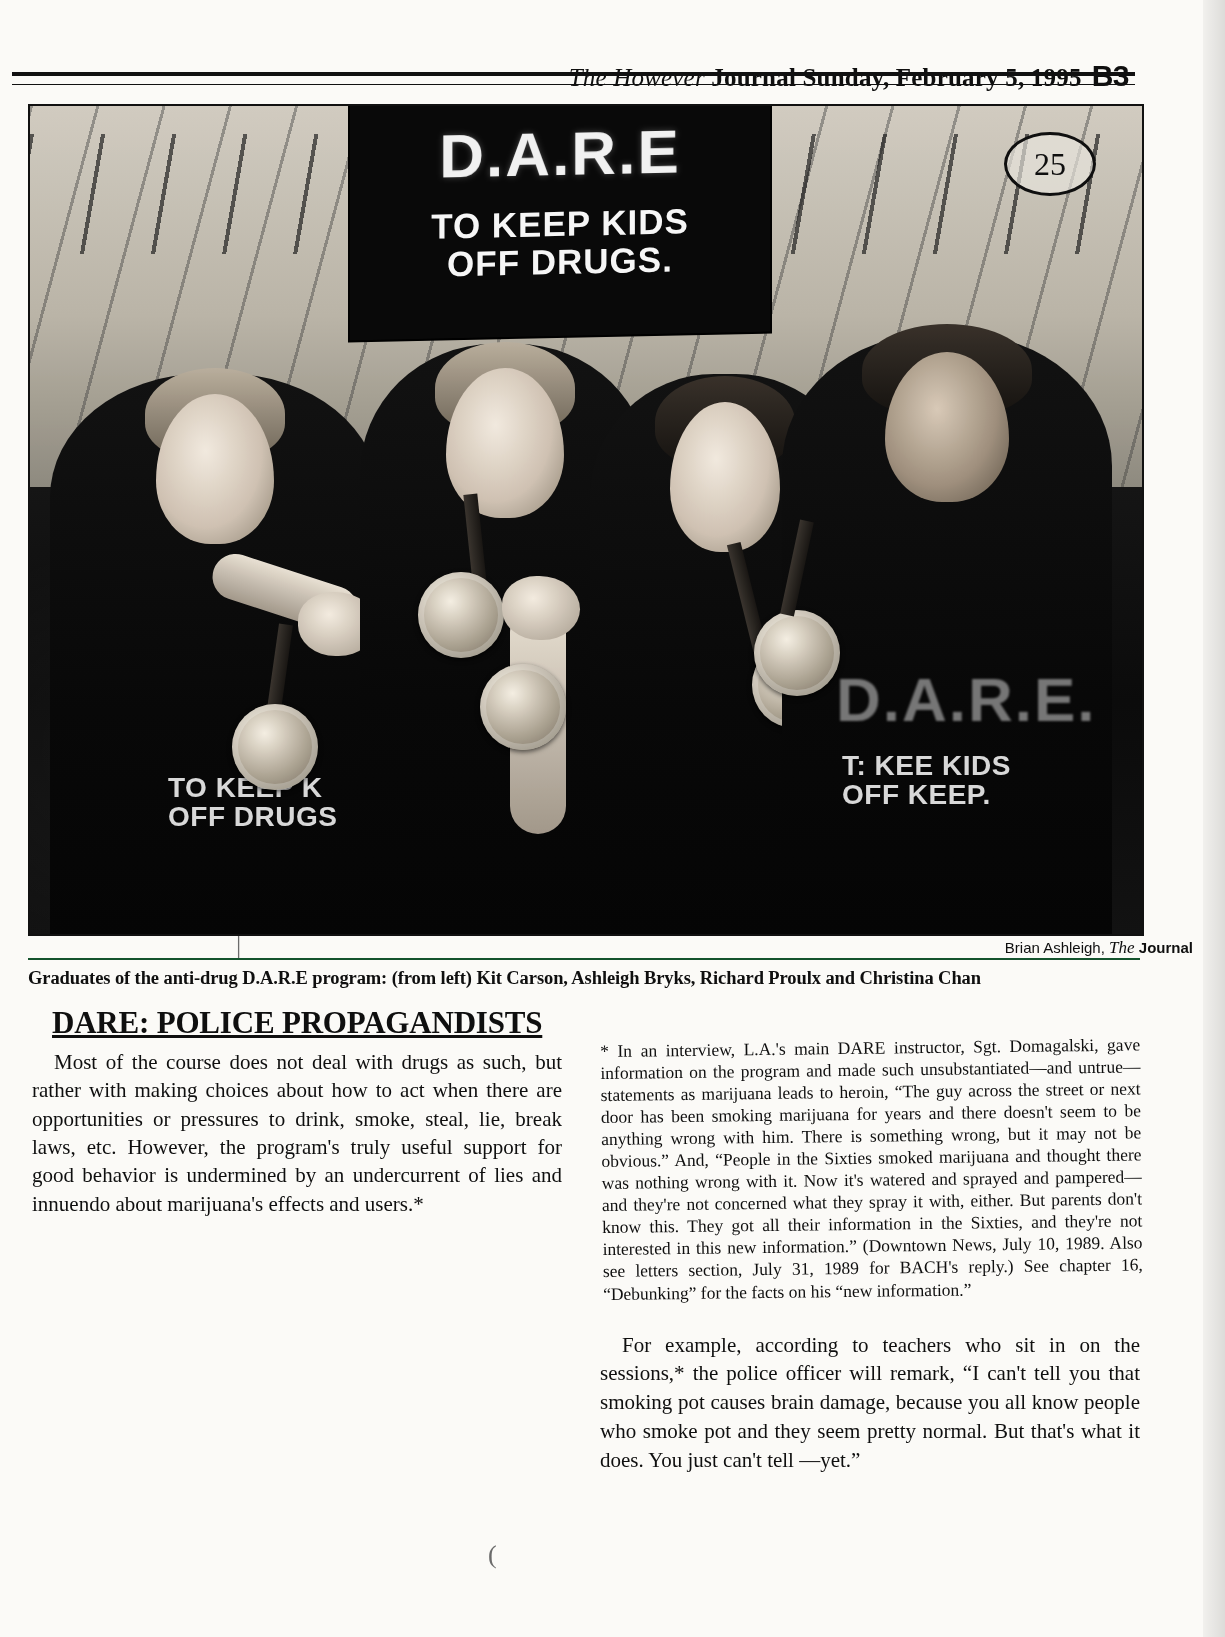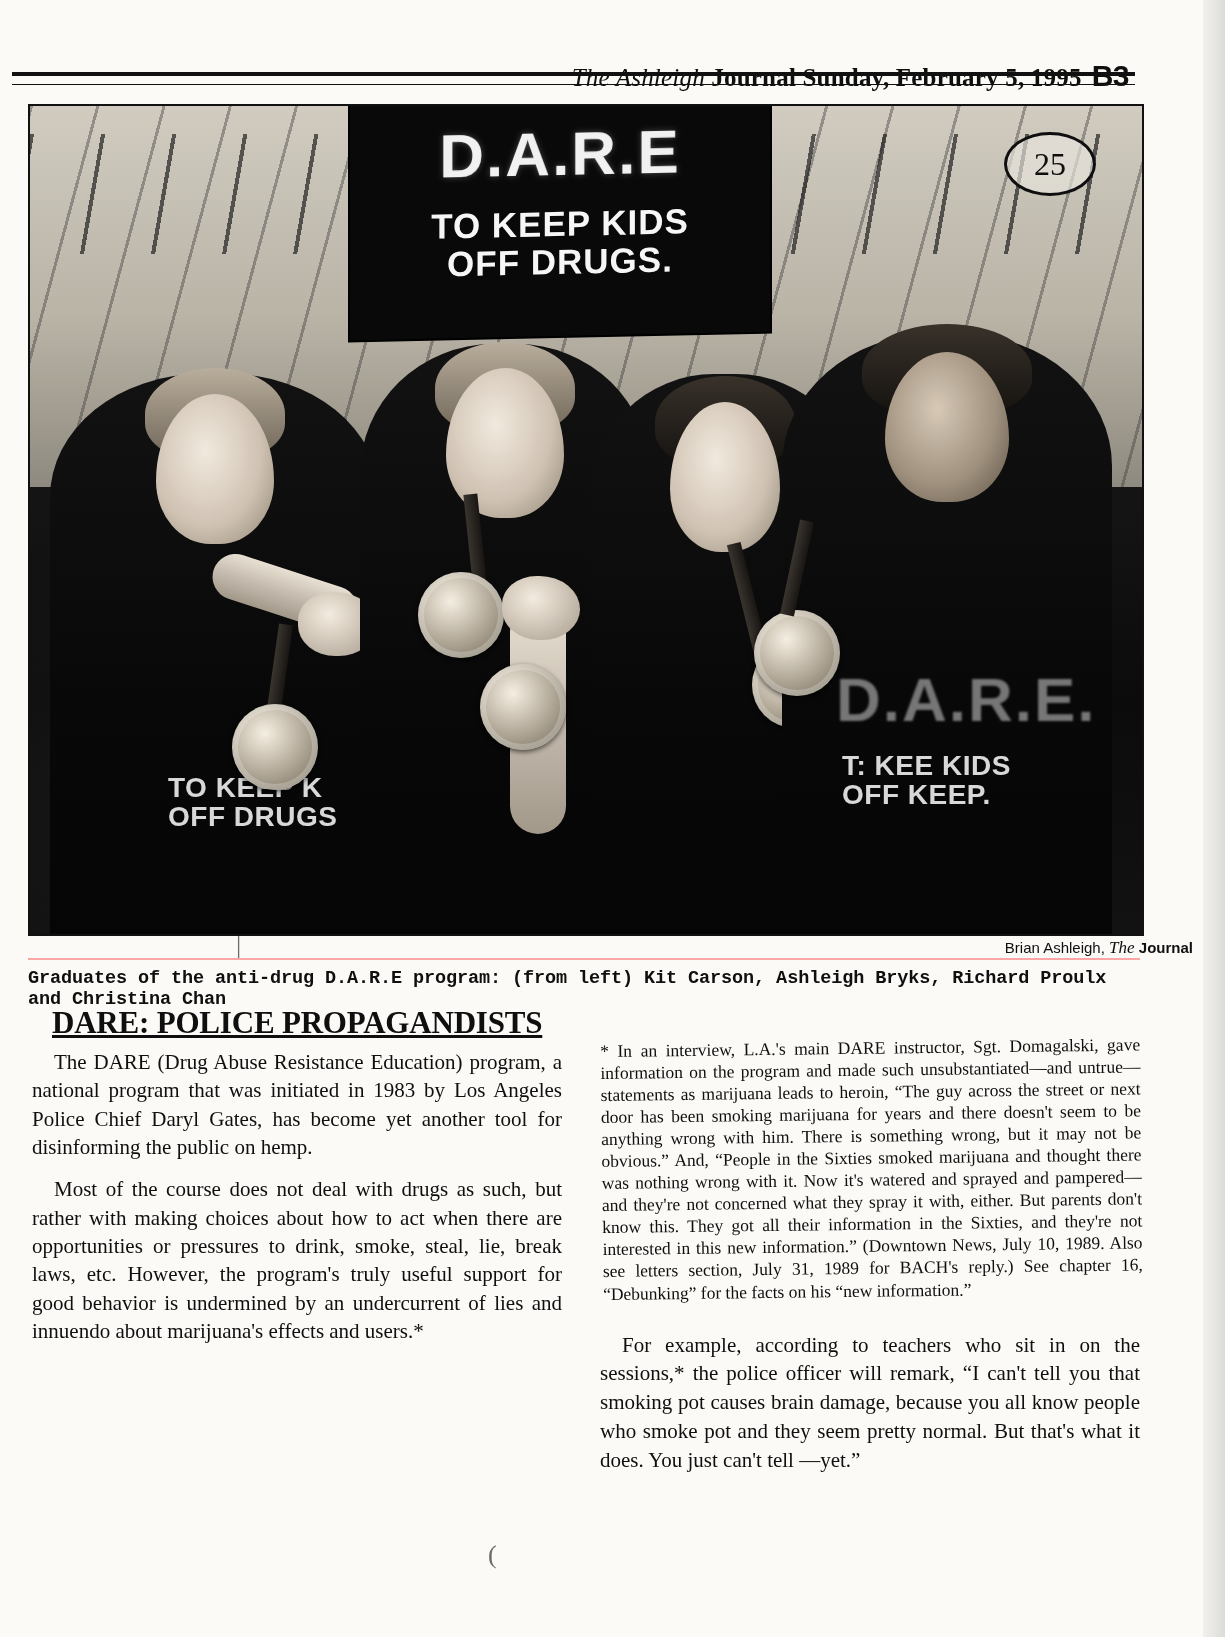--- a/index.html
+++ b/index.html
@@ -248,26 +248,26 @@
     font-size: 15px;
   }
   .credit .ital { font-style: italic; font-family: "Liberation Serif", serif; font-size: 17px; }
   .credit .bold { font-weight: bold; }
 
   .caption {
     position: absolute;
     left: 28px;
     top: 958px;
     width: 1112px;
-    font-family: Liberation Mono, monospace;
+    font-family: Liberation Serif, serif;
     font-weight: bold;
     font-size: 18.5px;
     letter-spacing: -0.1px;
     padding-top: 8px;
-    border-top: 2px solid #fca5a5;
+    border-top: 2px solid #14532d;
   }
 
   
   .headline {
     position: absolute;
     left: 52px;
     top: 1005px;
     font-family: "Liberation Serif", serif;
     font-weight: bold;
     font-size: 31px;
@@ -322,21 +322,21 @@
     font-family: "Liberation Serif", serif;
   }
 </style>
 </head>
 <body>
 
 <div class="page">
 
   <div class="masthead">
     <div class="mast-text">
-      <span class="ital">The Ashleigh</span>
+      <span class="ital">The However</span>
       <span class="bold">Journal</span>
       <span class="bold">Sunday, February 5, 1995</span>
     </div>
     <div class="page-folio">B3</div>
   </div>
   <div class="rule-thick"></div>
   <div class="rule-thin"></div>
 
   <div class="photo-frame">
     <div class="photo">
@@ -403,21 +403,20 @@
   <div class="credit">
     <span>Brian Ashleigh,</span>
     <span class="ital">The </span><span class="bold">Journal</span>
   </div>
 
   <div class="caption">Graduates of the anti-drug D.A.R.E program: (from left) Kit Carson, Ashleigh Bryks, Richard Proulx and Christina Chan</div>
 
   <div class="headline">DARE: POLICE PROPAGANDISTS</div>
 
   <div class="col-left">
-    <p>The DARE (Drug Abuse Resistance Education) program, a national program that was initiated in 1983 by Los Angeles Police Chief Daryl Gates, has become yet another tool for disinforming the public on hemp.</p>
     <p>Most of the course does not deal with drugs as such, but rather with making choices about how to act when there are opportunities or pressures to drink, smoke, steal, lie, break laws, etc. However, the program's truly useful support for good behavior is undermined by an undercurrent of lies and innuendo about marijuana's effects and users.*</p>
   </div>
 
   <div class="col-right">
     <div class="footnote">* In an interview, L.A.'s main DARE instructor, Sgt. Domagalski, gave information on the program and made such unsubstantiated—and untrue—statements as marijuana leads to heroin, “The guy across the street or next door has been smoking marijuana for years and there doesn't seem to be anything wrong with him. There is something wrong, but it may not be obvious.” And, “People in the Sixties smoked marijuana and thought there was nothing wrong with it. Now it's watered and sprayed and pampered—and they're not concerned what they spray it with, either. But parents don't know this. They got all their information in the Sixties, and they're not interested in this new information.” (Downtown News, July 10, 1989. Also see letters section, July 31, 1989 for BACH's reply.) See chapter 16, “Debunking” for the facts on his “new information.”</div>
     <div class="right-body">
       <p>For example, according to teachers who sit in on the sessions,* the police officer will remark, “I can't tell you that smoking pot causes brain damage, because you all know people who smoke pot and they seem pretty normal. But that's what it does. You just can't tell —yet.”</p>
     </div>
   </div>
 

